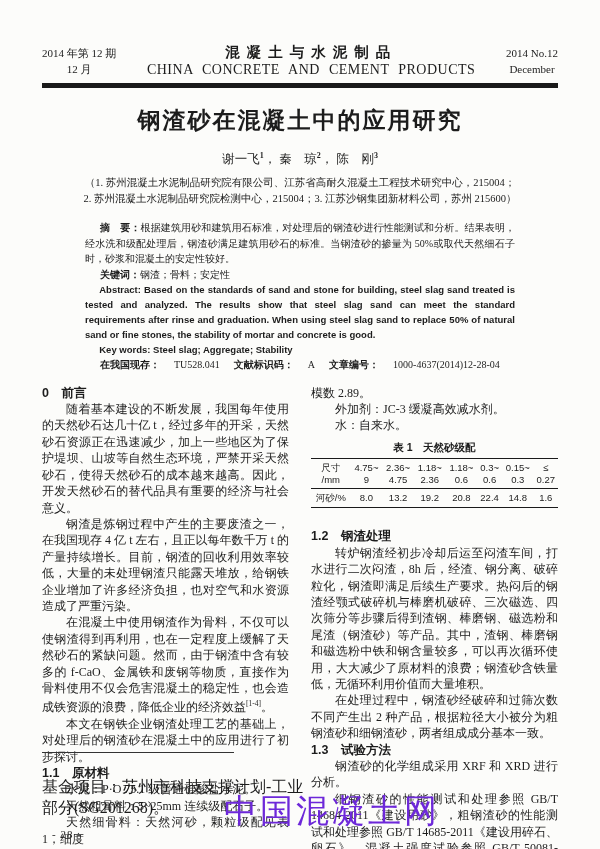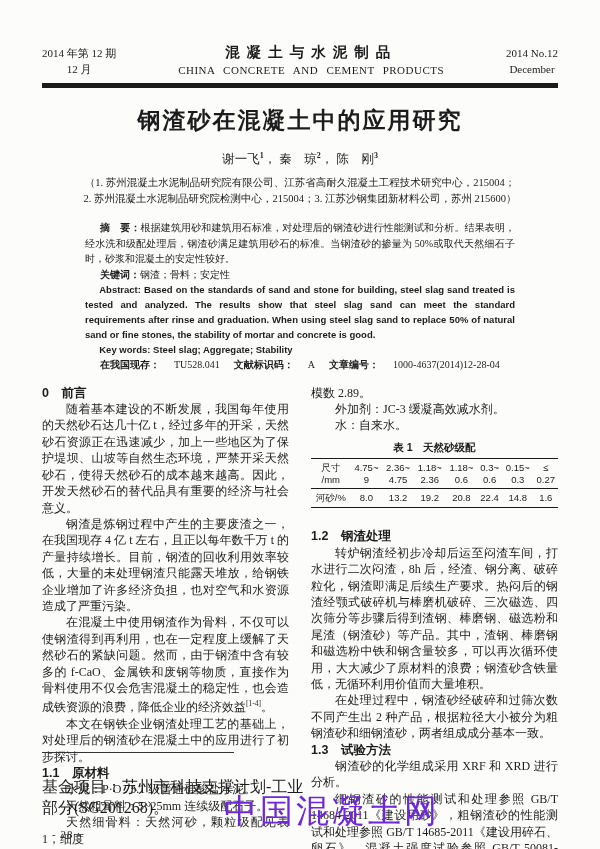--- a/index.html
+++ b/index.html
@@ -13,21 +13,21 @@
     font-family: "Liberation Serif", serif;
     overflow: hidden;
   }
   
   .jheader {
     margin: 44px 42px 0 42px;
     display: flex; justify-content: space-between; align-items: center;
   }
   .jheader .cell { text-align: center; font-size: 11px; line-height: 16px; }
   .journal-cn { font-size: 14.5px; letter-spacing: 7px; font-weight: bold; }
-  .journal-en { font-size: 11px; letter-spacing: 0.5px; word-spacing: 5px; margin-top: 2px; }
+  .journal-en { font-size: 14px; letter-spacing: 0.5px; word-spacing: 5px; margin-top: 2px; }
   .double-rule {
     margin: 5px 42px 0 42px;
     height: 2px;
     border-top: 3px solid #1a1a1a;
     border-bottom: 2px solid #1a1a1a;
   }
   
   .title {
     margin-top: 17px; text-align: center;
     font-family: "Liberation Sans", sans-serif;

